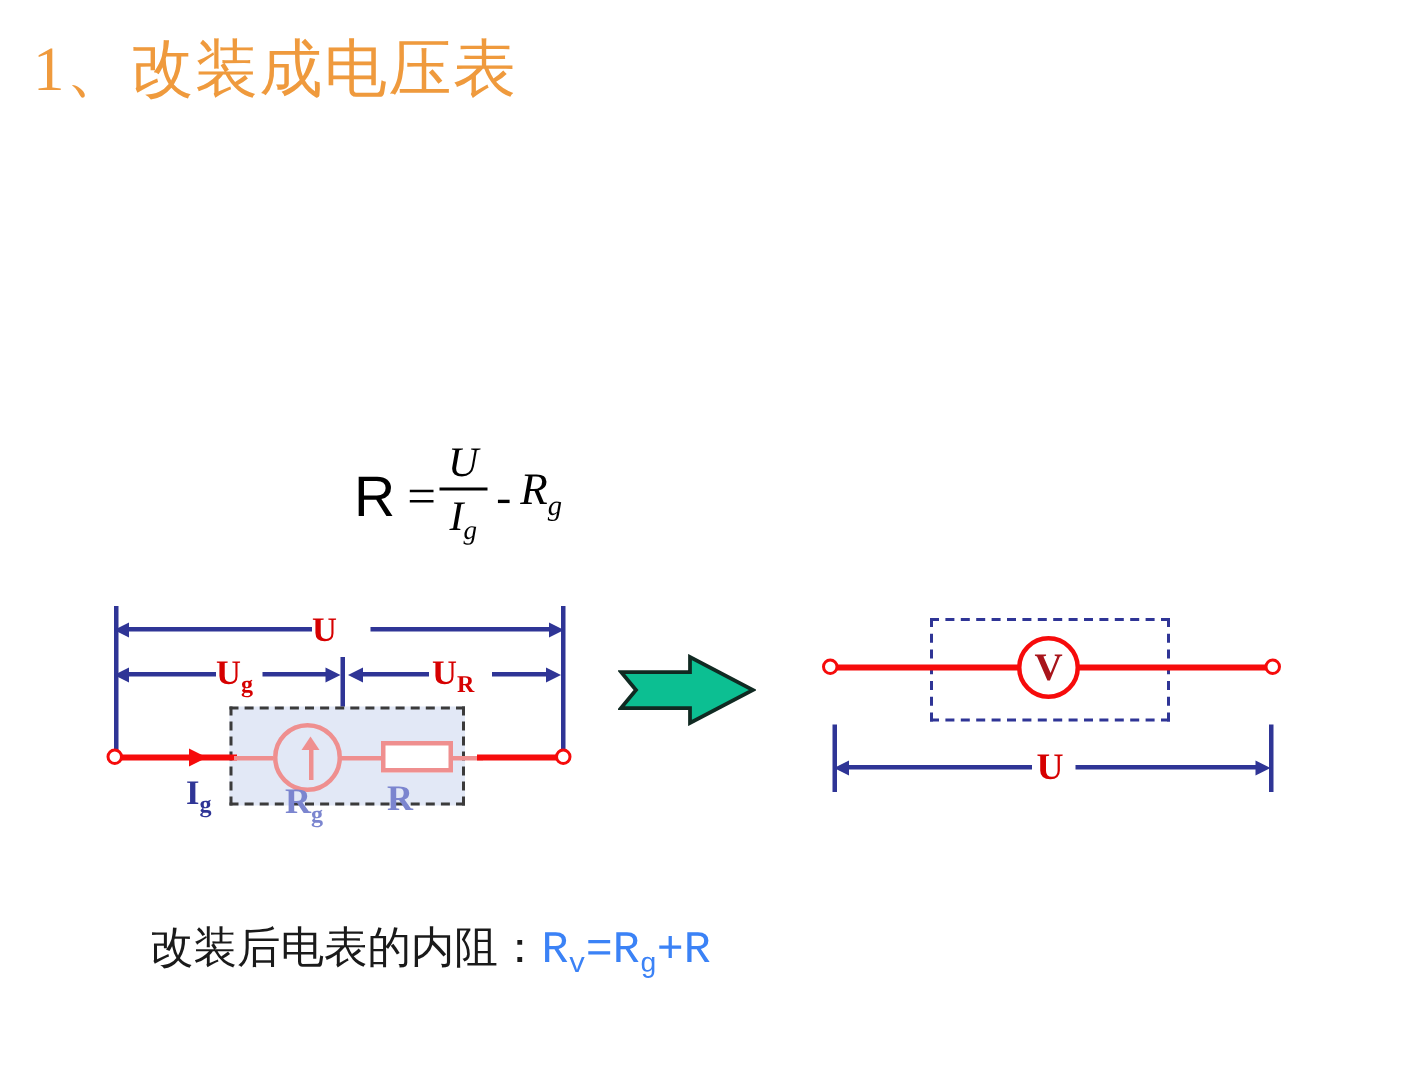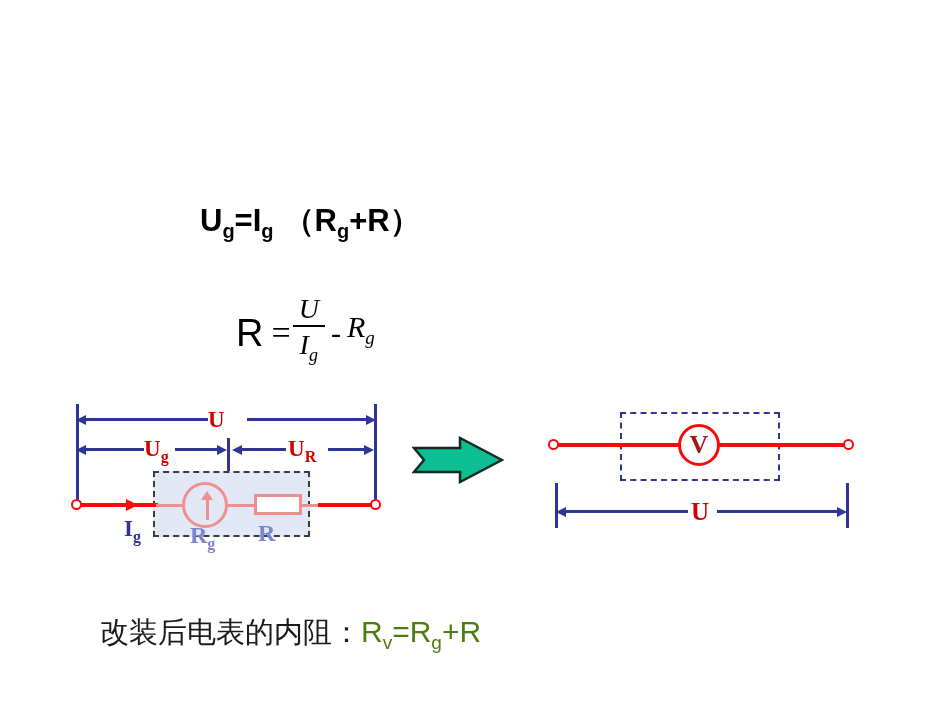--- a/index.html
+++ b/index.html
@@ -61,21 +61,21 @@
     font-size:30px;color:#000;line-height:30px;
   }
   #formula2 .rg sub{font-size:19px;font-style:italic;}
 
   
   #bottomtext{
     position:absolute;left:100px;top:612px;
     font-size:29px;line-height:40px;color:#1a1a1a;white-space:nowrap;
   }
   #bottomtext .mathy{
-    font-family:Liberation Sans, sans-serif;font-size:30px;color:#4d7c0f;text-align:center;
+    font-family:Liberation Mono, monospace;font-size:30px;color:#3b82f6;text-align:center;
   }
   #bottomtext .mathy sub{font-size:19px;}
 
   
   .navy-line{position:absolute;background:#2f3596;}
   .red-line{position:absolute;background:#f60b0b;}
   .pale-line{position:absolute;background:#ef8f8f;}
 
   .term{
     position:absolute;width:11px;height:11px;border-radius:50%;
@@ -149,23 +149,23 @@
        border-bottom:6px solid transparent;border-left:12px solid #f60b0b;}
 
   
   #bigarrow{position:absolute;left:412px;top:436px;}
 </style>
 </head>
 <body>
 
 <div class="slide">
 
-
-
-  <div id="formula1"><span>U</span><sub>g</sub><span>=I</span><sub>g</sub><span class="sp"></span><span class="paren">（</span><span>R</span><sub>g</sub><span>+R</span><span class="paren">）</span></div>
+  <div id="title">1、改装成电压表</div>
+
+
 
   <div id="formula2">
     <span class="bigR">R</span>
     <span class="eq">=</span>
     <span class="frac">
       <span class="num">U</span>
       <span class="bar"></span>
       <span class="den"><span>I</span><sub>g</sub></span>
     </span>
     <span class="minus">-</span>

